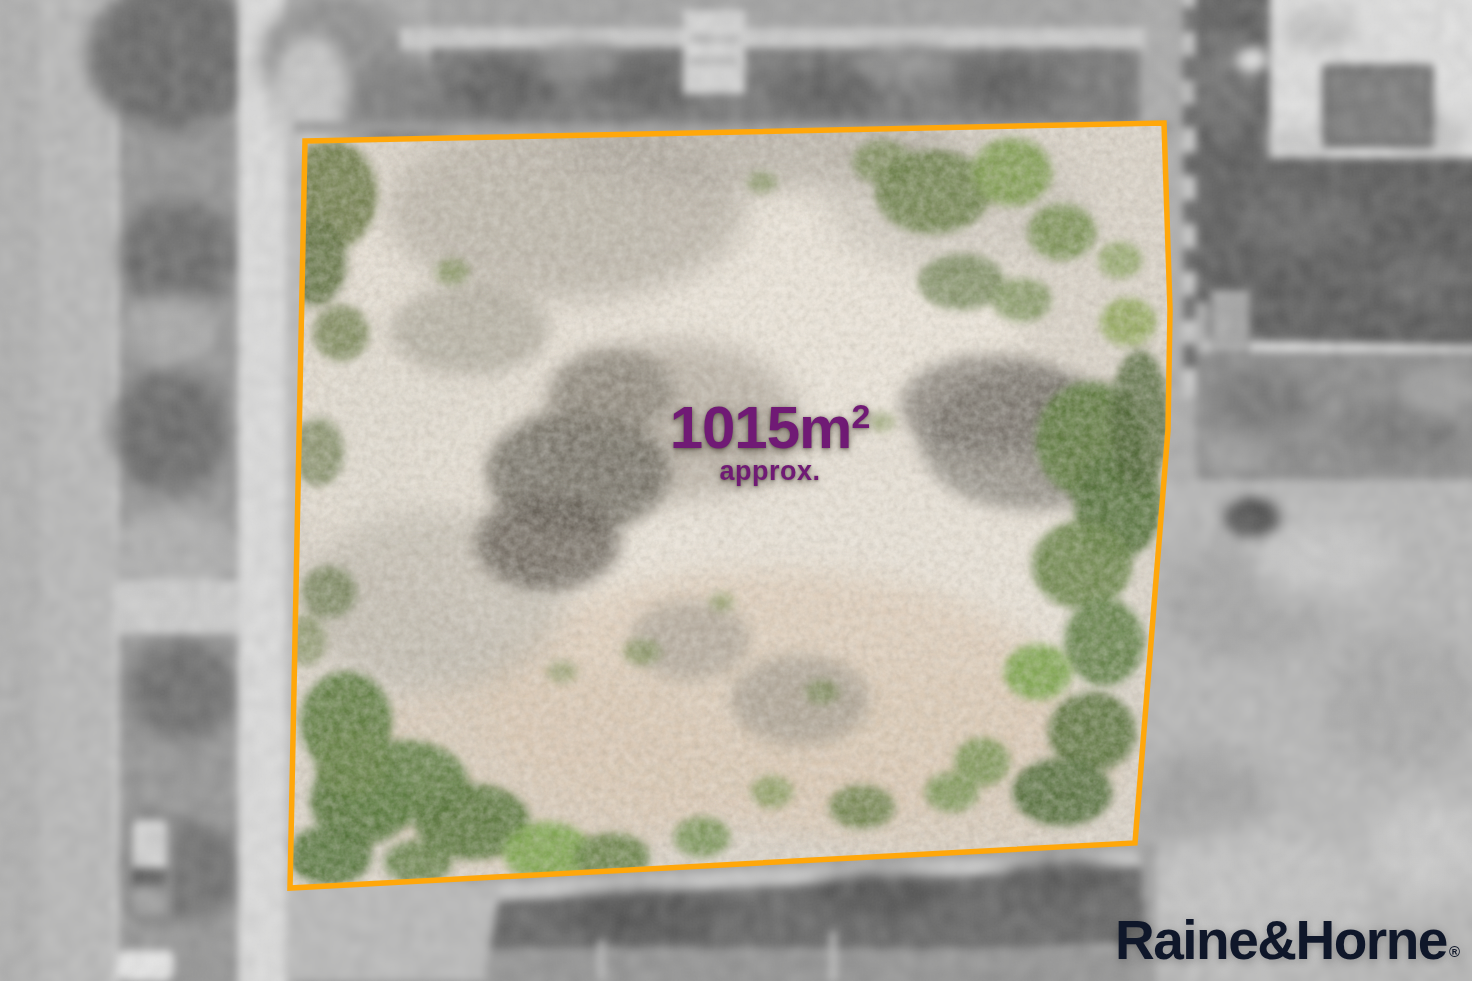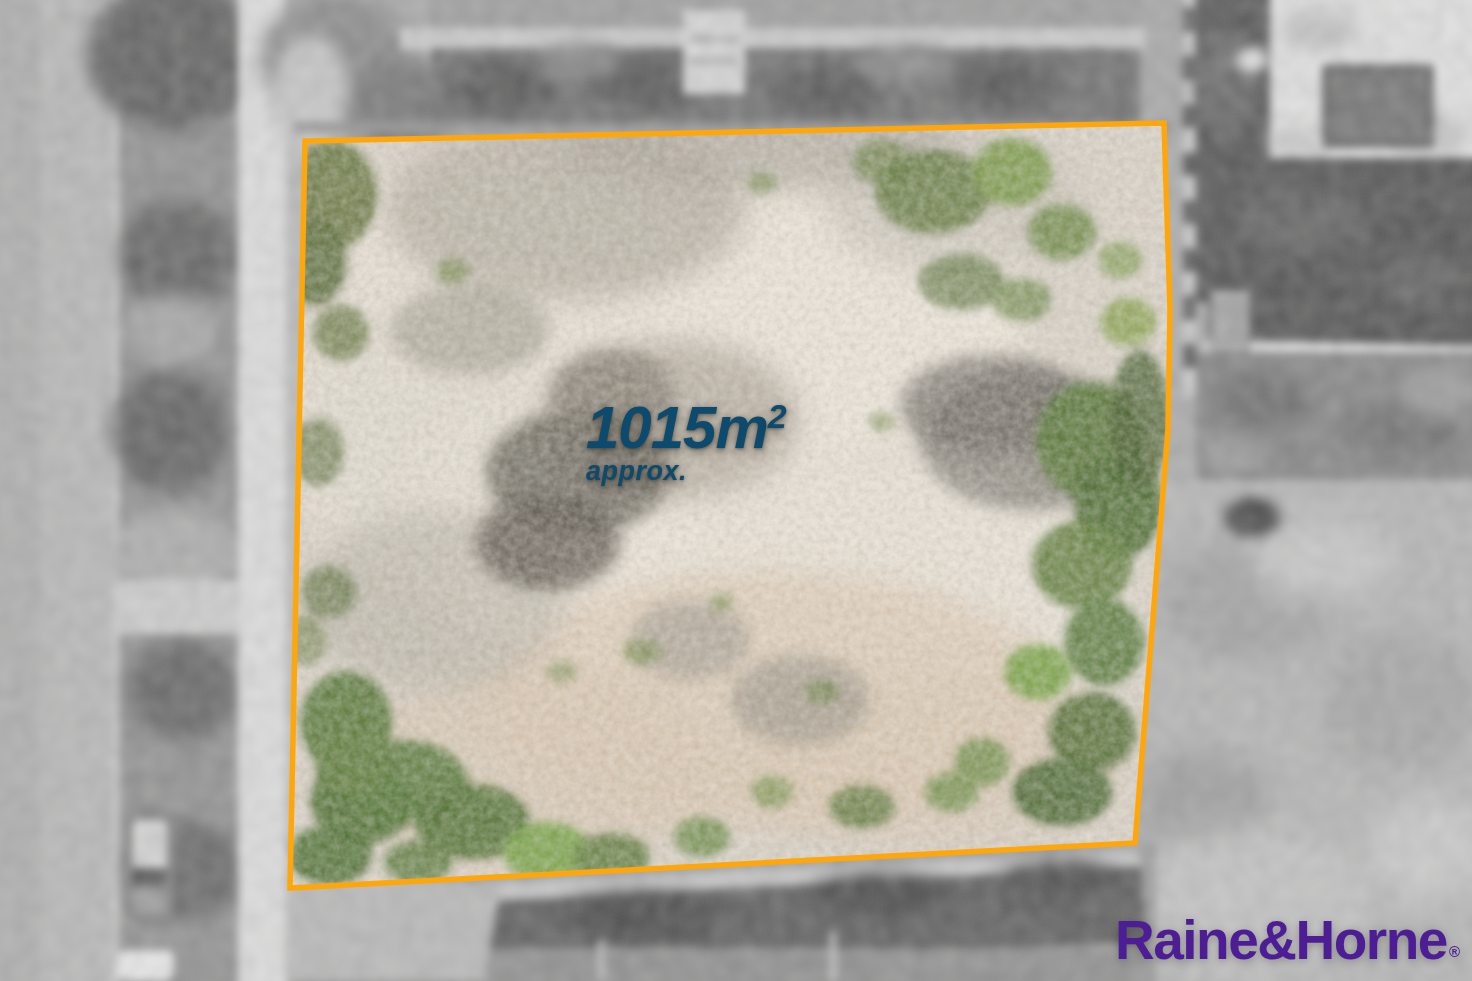--- a/index.html
+++ b/index.html
@@ -5,31 +5,30 @@
   html,body{margin:0;padding:0;background:#1a1a1a;}
   .stage{
     position:relative;width:1472px;height:981px;overflow:hidden;
     font-family:"Liberation Sans", sans-serif;background:#ababab;
   }
   .stage svg{position:absolute;left:0;top:0;display:block;}
   .blurbg{filter:blur(4px);}
   
   .area-label{
     position:absolute;left:586px;top:398px;width:368px;
-    color:#0c4a6e;z-index:5;
+    text-align:center;color:#701a75;z-index:5;
     text-shadow:0 3px 10px rgba(45,38,25,.55),0 1px 3px rgba(45,38,25,.45);
     user-select:none;
-    font-style:italic;
   }
   .area-main{font-size:60px;font-weight:700;line-height:1;letter-spacing:-1px;}
   .area-sup{font-size:34px;font-weight:700;vertical-align:20px;letter-spacing:0;}
   .area-approx{font-size:27px;font-weight:700;line-height:1;letter-spacing:.5px;}
   
   .watermark{
-    position:absolute;right:12px;bottom:13px;color:#4c1d95;z-index:5;
+    position:absolute;right:12px;bottom:13px;color:#0f172a;z-index:5;
     font-size:55px;font-weight:700;letter-spacing:-1.5px;line-height:1;
     text-shadow:0 2px 8px rgba(0,0,0,.28);user-select:none;white-space:nowrap;
   }
   .reg-mark{font-size:15px;font-weight:700;letter-spacing:0;vertical-align:2px;margin-left:2px;}
 </style>
 </head>
 <body>
 
 <div class="stage">
 

